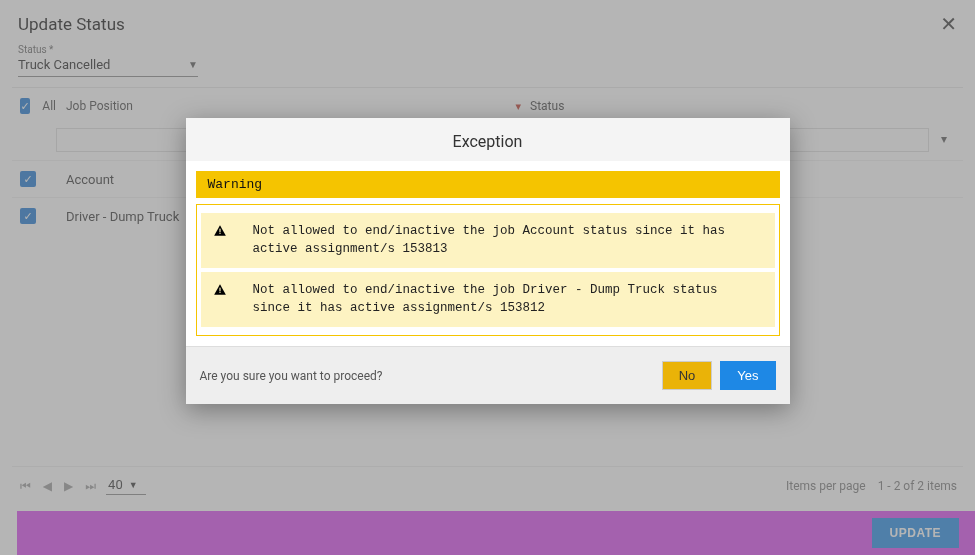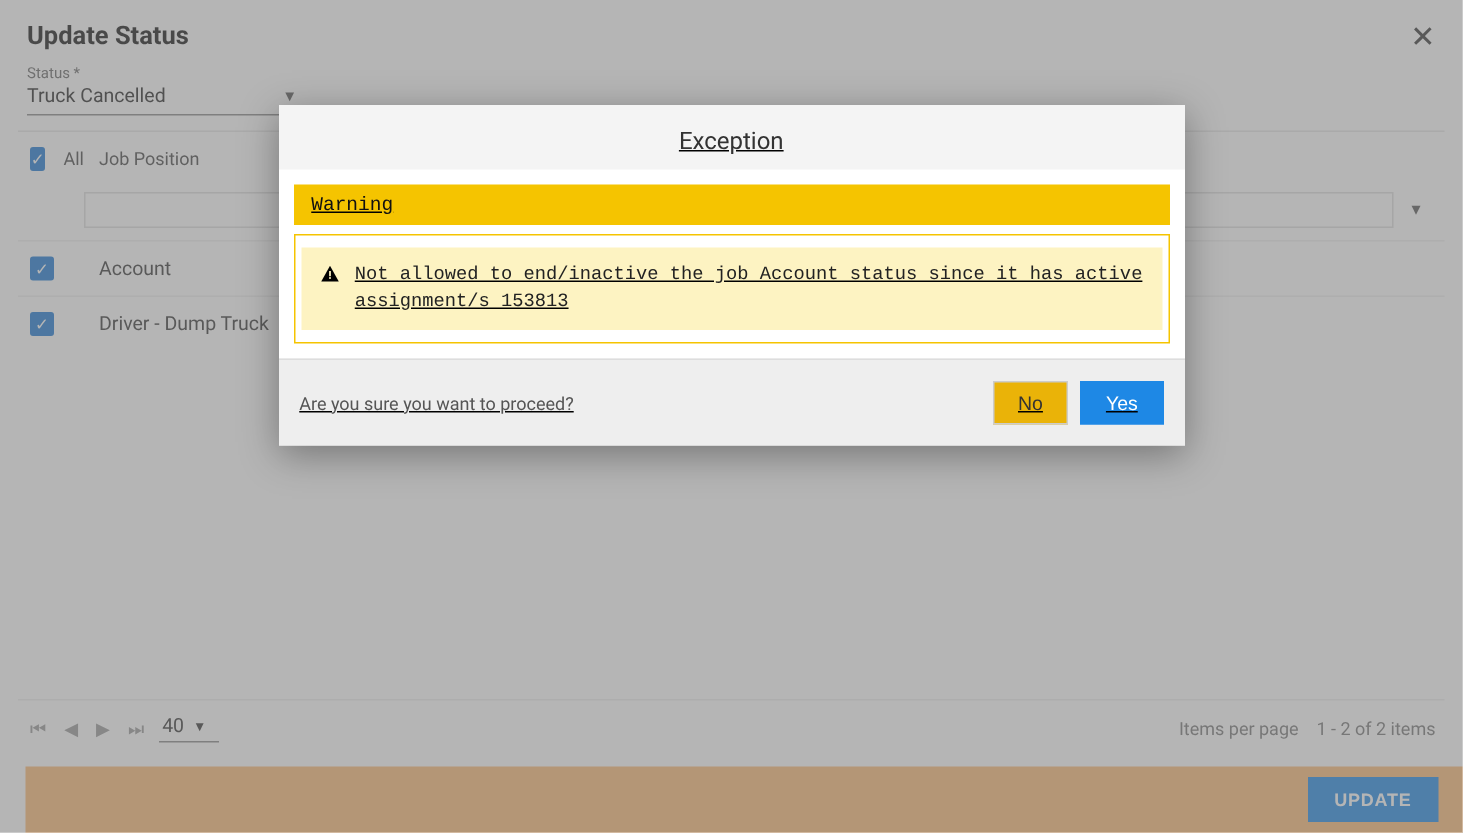--- a/index.html
+++ b/index.html
@@ -17,21 +17,21 @@
     width: 100%;
     height: 100%;
     position: relative;
   }
   .panel-header {
     display: flex;
     align-items: center;
     justify-content: space-between;
     padding: 12px 18px 8px 18px;
   }
-  .panel-title { font-size: 17px; font-weight: 700; color: #111; }
+  .panel-title { font-size: 17px; font-weight: 400; color: #111; }
   .close { font-size: 20px; cursor: pointer; color: #333; }
   .status-field {
     padding: 0 18px 10px 18px;
   }
   .status-label { font-size: 10px; color: #666; }
   .status-select {
     display: flex; align-items: center; justify-content: space-between;
     border-bottom: 1px solid #888; width: 180px; padding: 2px 0 4px 0;
     font-size: 13px; color: #222; cursor: pointer;
   }
@@ -82,41 +82,40 @@
     display:flex; align-items:center; justify-content:space-between;
     padding: 10px 6px;
     border-top: 1px solid #eee;
     font-size: 12px; color:#777;
   }
   .pager-left { display:flex; align-items:center; gap:8px; }
   .pager-btn { color:#999; cursor:pointer; font-size:12px; padding:0 2px;}
   .page-size { font-size:13px; border-bottom:1px solid #888; padding:0 8px 2px 2px; display:inline-flex; align-items:center; gap:6px; color:#333;}
   .footer {
     position:absolute; left:17px; right:0; bottom:0;
-    height:44px; background:#fdba74;
+    height:44px; background:#d946ef;
     display:flex; align-items:center; justify-content:flex-end;
     padding-right: 16px;
   }
   .update-btn {
     background:#1e88e5; color:#fff; border:none;
     padding: 8px 18px; font-size:12px; font-weight:600;
     letter-spacing: .5px; cursor:pointer;
   }
   
   .overlay {
     position:absolute; inset:0;
     background: rgba(120,120,120,0.55);
     display:flex; align-items:flex-start; justify-content:center;
   }
   .modal {
-    margin-top: 70px;
+    margin-top: 118px;
     width: 604px;
     background:#fff;
     box-shadow: 0 6px 24px rgba(0,0,0,0.35);
-    text-decoration: underline;
   }
   .modal-title {
     text-align:center;
     font-size: 16px; color:#333;
     padding: 14px 0 10px 0;
     background:#f4f4f4;
   }
   .warning-head {
     background:#f5c400;
     color:#111;
@@ -128,21 +127,21 @@
   .warning-body {
     margin: 4px 10px 10px 10px;
     border: 1px solid #f5c400;
     padding: 4px;
   }
   .warn-item {
     background: #fdf3c2;
     margin: 4px 0;
     padding: 10px 12px;
     display:flex;
-    gap: 10px;
+    gap: 26px;
     font-family: "Courier New", monospace;
     font-size: 12.5px;
     color:#222;
     line-height: 1.4;
   }
   .warn-icon {
     flex: 0 0 auto; margin-top:1px;
   }
   .modal-footer {
     background:#eeeeee;
@@ -256,20 +255,30 @@
       <div class="warn-item">
         <span class="warn-icon">
           <svg width="14" height="14" viewBox="0 0 24 24">
               <path d="M12 2 L22 20 L2 20 Z" fill="#000"></path>
               <rect x="11" y="8" width="2" height="6" fill="#fdf3c2"></rect>
               <rect x="11" y="15" width="2" height="2" fill="#fdf3c2"></rect>
             </svg>
         </span>
         <span>Not allowed to end/inactive the job Account status since it has active assignment/s 153813</span>
       </div>
+      <div class="warn-item">
+        <span class="warn-icon">
+          <svg width="14" height="14" viewBox="0 0 24 24">
+              <path d="M12 2 L22 20 L2 20 Z" fill="#000"></path>
+              <rect x="11" y="8" width="2" height="6" fill="#fdf3c2"></rect>
+              <rect x="11" y="15" width="2" height="2" fill="#fdf3c2"></rect>
+            </svg>
+        </span>
+        <span>Not allowed to end/inactive the job Driver - Dump Truck status since it has active assignment/s 153812</span>
+      </div>
     </div>
 
     <div class="modal-footer">
       <span>Are you sure you want to proceed?</span>
       <div class="modal-actions">
         <button class="btn-no">No</button>
         <button class="btn-yes">Yes</button>
       </div>
     </div>
   </div>

